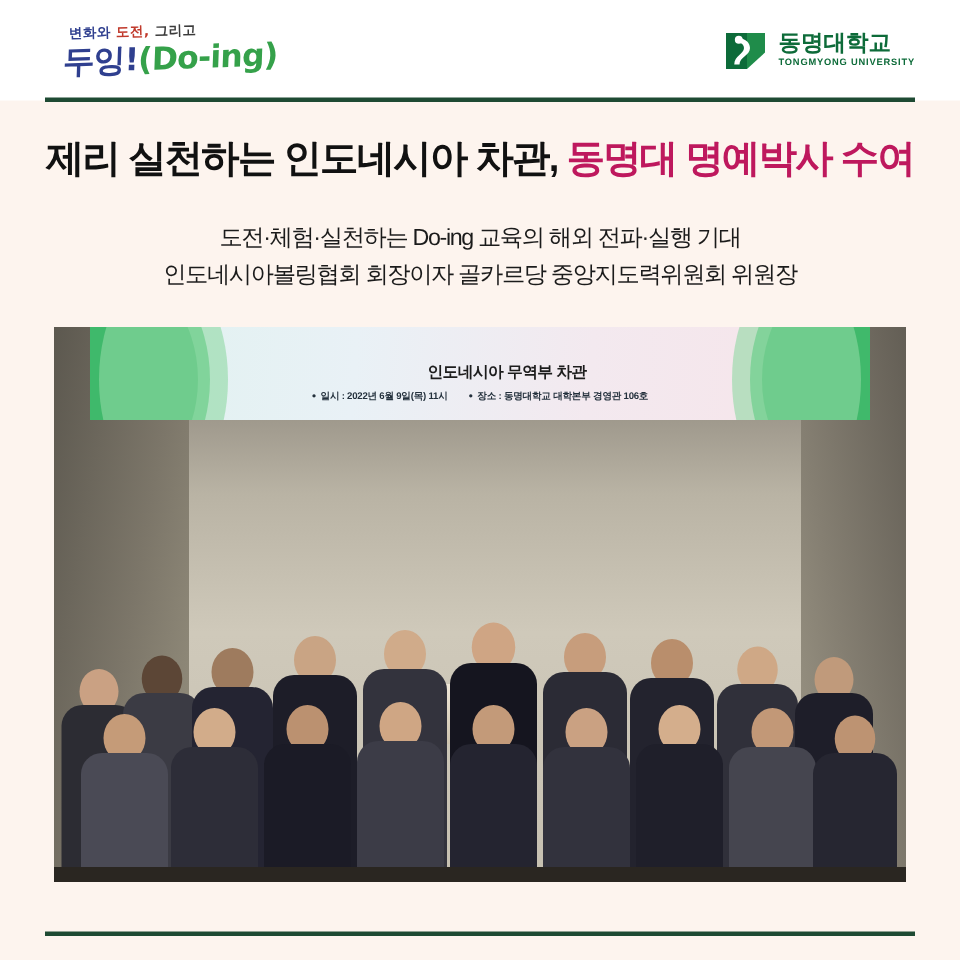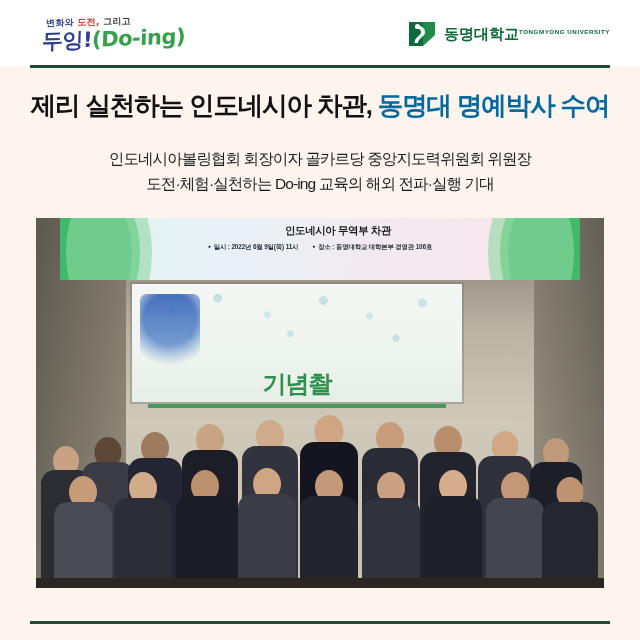--- a/index.html
+++ b/index.html
@@ -45,21 +45,21 @@
     letter-spacing: -0.5px;
     white-space: nowrap;
   }
   .brand-hand-main .g { color: #35a14a; }
 
   .univ {
     margin-right: 30px;
     display: flex; align-items: center; gap: 7px;
   }
   .univ-mark { width: 30px; height: 30px; flex: none; }
-  .univ-text { display: flex; flex-direction: row; line-height: 1; }
+  .univ-text { display: flex; flex-direction: column; line-height: 1; }
   .univ-ko {
     font-size: 15px; font-weight: 700; color: #0d6b39;
     letter-spacing: 0px;
   }
   .univ-en {
     font-size: 6.2px; font-weight: 700; color: #0d6b39;
     letter-spacing: .55px; margin-top: 3px;
   }
 
   .rule-top {
@@ -73,21 +73,21 @@
 
   
   .headline {
     position: absolute; left: 0; top: 88px; width: 640px;
     text-align: center;
     font-size: 25.5px; font-weight: 700;
     letter-spacing: -1.1px;
     color: #111111;
     white-space: nowrap;
   }
-  .headline .hl-green { color: #0369a1; }
+  .headline .hl-green { color: #be185d; }
 
   
   .subs {
     position: absolute; left: 0; top: 146px; width: 640px;
     text-align: center; color: #1b1b1b;
   }
   .sub-line {
     font-size: 15.5px; font-weight: 500;
     letter-spacing: -0.9px;
     line-height: 25px;
@@ -136,21 +136,21 @@
   .arc-l3 { left: 6px;  width: 86px;  background: #8fd9a4; opacity: .6; }
   .arc-r1 { right: -48px; width: 120px; background: #1f9e54; opacity: .92; }
   .arc-r2 { right: -20px; width: 100px; background: #46c06f; opacity: .75; }
   .arc-r3 { right: 6px;  width: 86px;  background: #8fd9a4; opacity: .6; }
 
   .banner-inner {
     position: absolute; left: 0; right: 0; top: 0;
     text-align: center; z-index: 4;
   }
   .banner-sup {
-    margin-top: 6px;
+    margin-top: 23px;
     font-size: 10.5px; font-weight: 700; color: #1c1c1c;
     letter-spacing: -0.4px;
     padding-left: 36px;
   }
   .banner-main {
     margin-top: 3px;
     font-size: 16.5px; font-weight: 700; color: #111111;
     letter-spacing: -0.9px; white-space: nowrap;
   }
   .banner-main .red { color: #c81f3c; }
@@ -262,22 +262,22 @@
     </div>
   </div>
 
   <div class="rule-top" data-interactable="false"></div>
 
   <div class="headline" data-interactable="false">
     <span data-interactable="false">제리 실천하는 인도네시아 차관, </span><span class="hl-green" data-interactable="false">동명대 명예박사 수여</span>
   </div>
 
   <div class="subs" data-interactable="false">
+    <div class="sub-line" data-interactable="false">도전·체험·실천하는 Do-ing 교육의 해외 전파·실행 기대</div>
     <div class="sub-line" data-interactable="false">인도네시아볼링협회 회장이자 골카르당 중앙지도력위원회 위원장</div>
-    <div class="sub-line" data-interactable="false">도전·체험·실천하는 Do-ing 교육의 해외 전파·실행 기대</div>
   </div>
 
   <div class="photo" data-interactable="true">
     <div class="wall" data-interactable="false"></div>
     <div class="ceiling" data-interactable="false"></div>
     <div class="wall-left" data-interactable="false"></div>
     <div class="wall-right" data-interactable="false"></div>
 
     <div class="banner" data-interactable="false">
       <div class="banner-arc arc-l1" data-interactable="false"></div>
@@ -289,26 +289,20 @@
 
       <div class="banner-inner" data-interactable="false">
         <div class="banner-sup" data-interactable="false">인도네시아 무역부 차관</div>
         <div class="banner-meta" data-interactable="false">
           <span data-interactable="false">일시 : 2022년 6월 9일(목) 11시</span>
           <span data-interactable="false">장소 : 동명대학교 대학본부 경영관 106호</span>
         </div>
       </div>
     </div>
 
-    <div class="screen" data-interactable="false">
-      <div class="screen-pattern" data-interactable="false"></div>
-      <div class="screen-emblem" data-interactable="false"></div>
-      <div class="screen-caption" data-interactable="false">기념촬</div>
-      <div class="screen-underline" data-interactable="false"></div>
-    </div>
 
     <div class="podium" data-interactable="false"></div>
 
     <div class="crowd" data-interactable="false">
 
       <div class="person" data-interactable="false" style="left:4px;width:52px;height:150px;">
         <span class="head" data-interactable="false" style="bottom:112px;width:26px;height:30px;background:#caa183;"></span>
         <span class="body" data-interactable="false" style="width:50px;height:118px;background:#2c2c33;"></span>
       </div>
       <div class="person" data-interactable="false" style="left:46px;width:52px;height:158px;">

